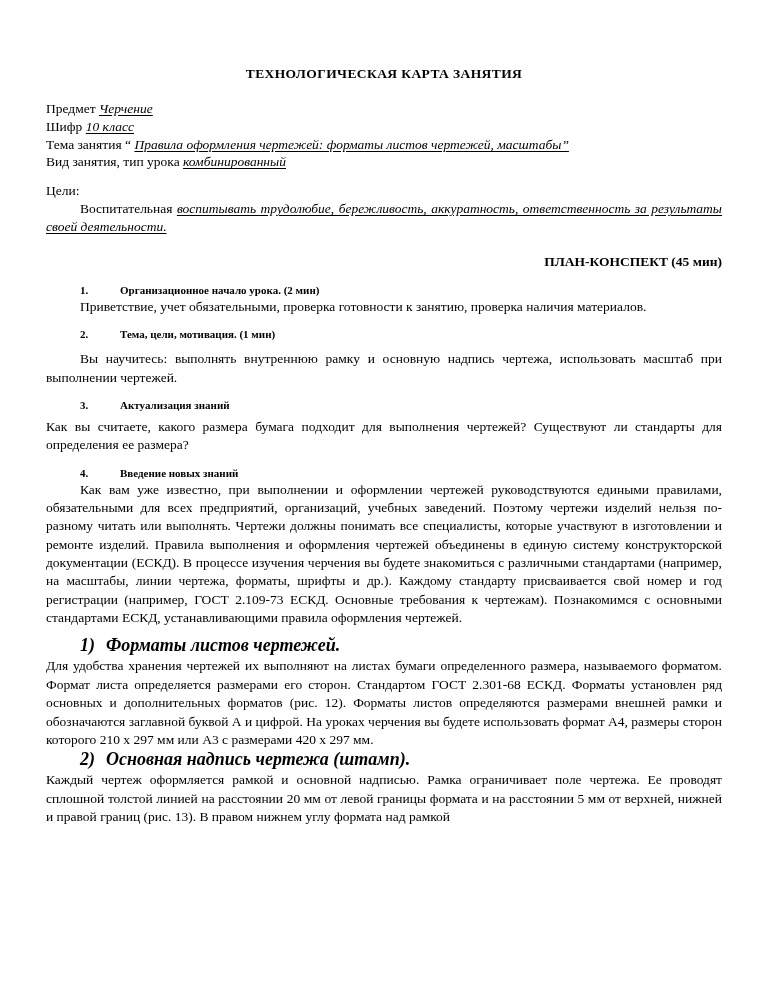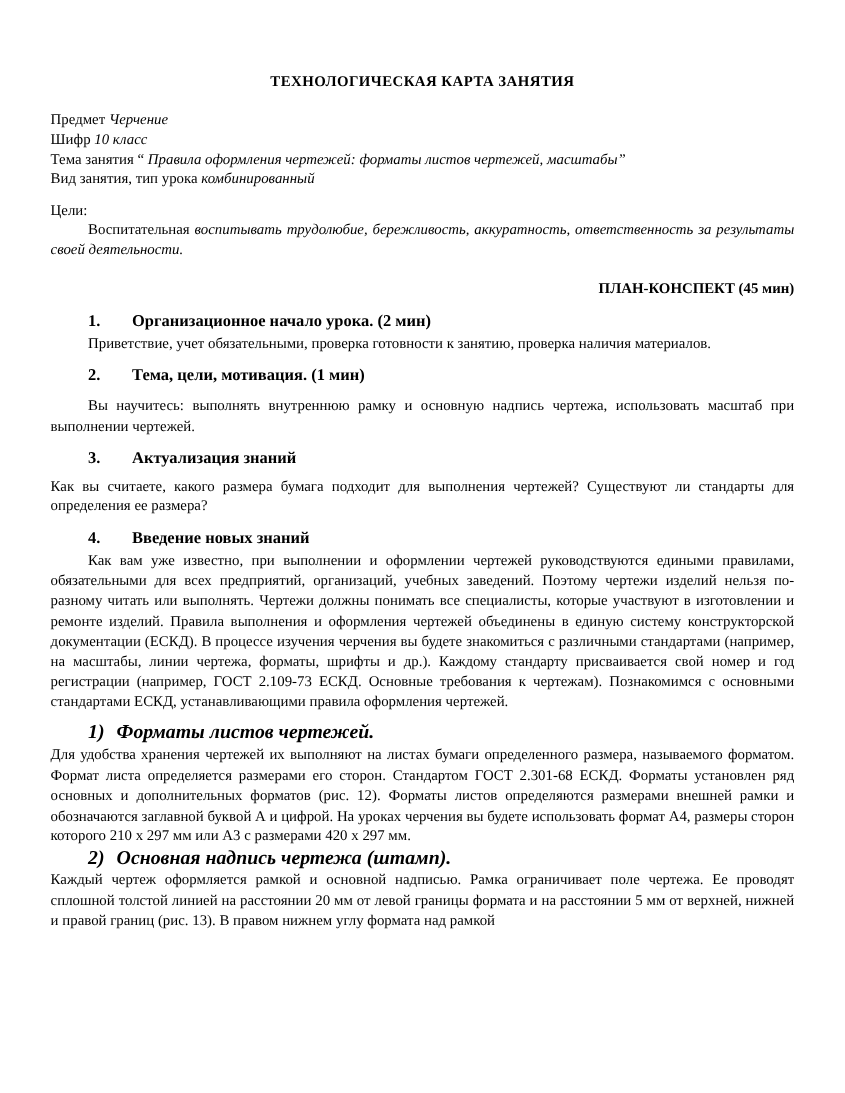--- a/index.html
+++ b/index.html
@@ -29,20 +29,21 @@
     letter-spacing: 0.4px;
     margin: 0 0 18px 0;
   }
   .line {
     font-size: 13.5px;
     line-height: 1.32;
     margin: 0;
   }
   .u-italic {
     font-style: italic;
+    text-decoration: underline;
     text-underline-offset: 2px;
   }
   .para {
     font-size: 13.5px;
     line-height: 1.36;
     text-align: justify;
     margin: 0;
   }
   .indent {
     text-indent: 34px;
@@ -53,21 +54,21 @@
   .goal-block {
     margin-top: 2px;
   }
   .section-title {
     text-align: right;
     font-weight: bold;
     font-size: 13.5px;
     margin: 17px 0 14px 0;
   }
   .num-head {
-    font-size: 15px;
+    font-size: 11px;
     font-weight: bold;
     margin: 0 0 2px 0;
     padding-left: 34px;
   }
   .num-head .num {
     display: inline-block;
     width: 40px;
   }
   .blk {
     margin-bottom: 12px;

